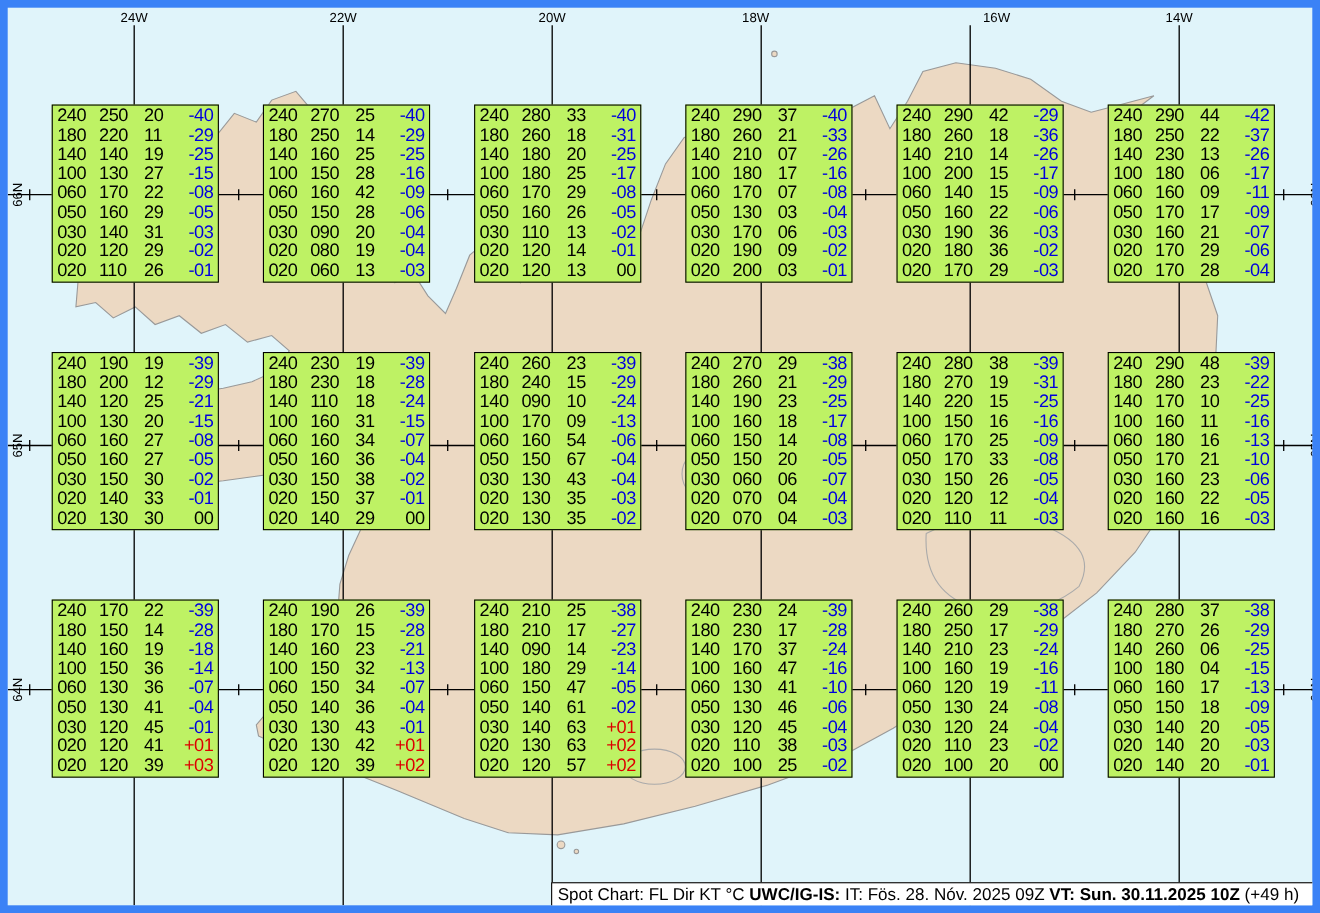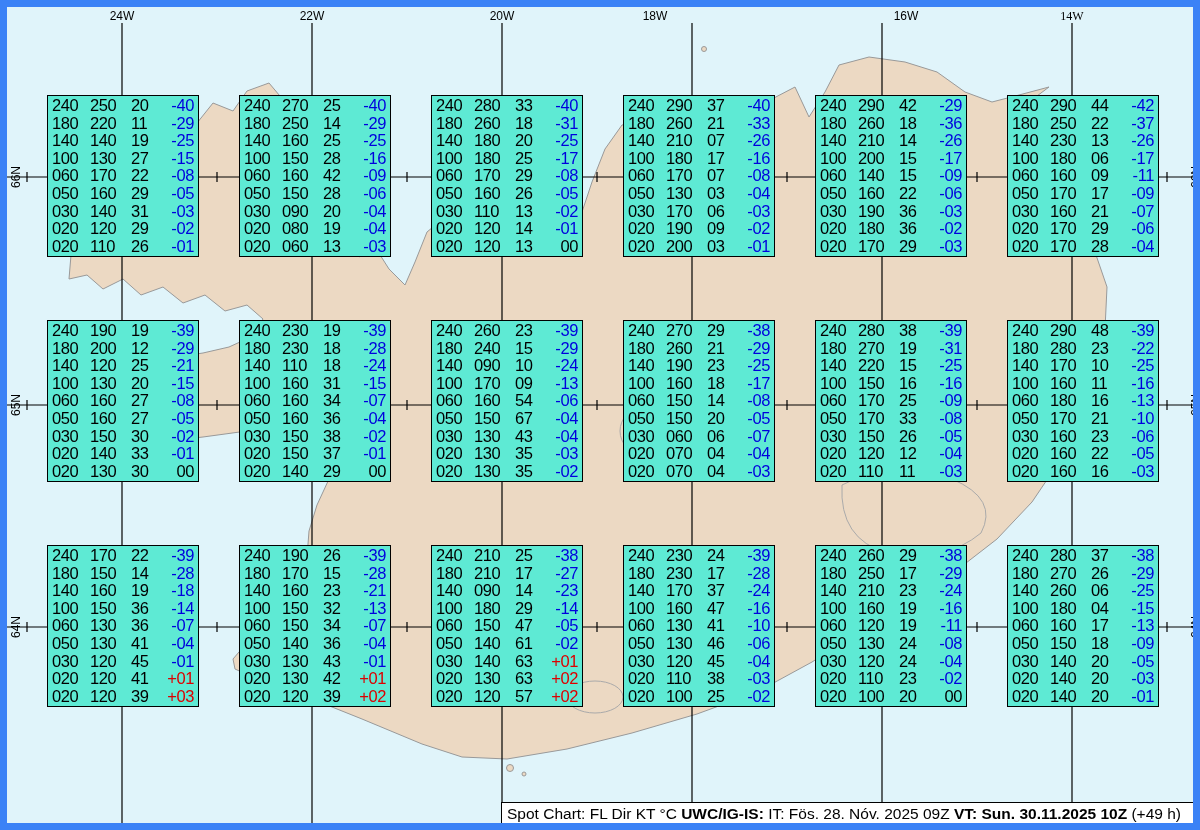--- a/index.html
+++ b/index.html
@@ -4,21 +4,21 @@
 <style>
   html,body{margin:0;padding:0;background:#fff;}
   #stage{
     position:relative;width:1200px;height:830px;box-sizing:border-box;
     background:var(--sea,#e0f4fa);border:7px solid #3b82f6;overflow:hidden;
     font-family:"Liberation Sans",sans-serif;color:#000;
   }
   #map-svg{position:absolute;left:0;top:0;}
   .box{
     position:absolute;width:152px;height:162px;box-sizing:border-box;
-    background:#5eead4;border:1.2px solid #000;padding:1px 4px 1px 4px;
+    background:#bef264;border:1.2px solid #000;padding:1px 4px 1px 4px;
     display:flex;flex-direction:column;justify-content:space-between;
   }
   .box .r{
     display:flex;justify-content:space-between;
     font-size:16.5px;line-height:17.2px;letter-spacing:-0.4px;white-space:nowrap;
   }
   .c-fl{width:33px;text-align:left;}
   .c-dir{width:36px;text-align:left;}
   .c-kt{width:24px;text-align:left;}
   .c-t{width:34px;text-align:right;}
@@ -104,23 +104,23 @@
         <line x1="780" y1="615" x2="780" y2="625" stroke="#000000" stroke-width="1.2"></line>
         <line x1="970" y1="615" x2="970" y2="625" stroke="#000000" stroke-width="1.2"></line>
         <line x1="1160" y1="615" x2="1160" y2="625" stroke="#000000" stroke-width="1.2"></line>
       </g>
   </svg>
 
   <div id="labels-layer">
       <span class="lon-label" style="left: 115px;">24W</span>
       <span class="lon-label" style="left: 305px;">22W</span>
       <span class="lon-label" style="left: 495px;">20W</span>
-      <span class="lon-label" style="left: 648px;">18W</span>
+      <span class="lon-label" style="left: 680px;">18W</span>
       <span class="lon-label" style="left: 875px; margin-left: 24px;">16W</span>
-      <span class="lon-label" style="left: 1065px; font-family: Liberation Serif, serif;">14W</span>
+      <span class="lon-label" style="left: 1065px;">14W</span>
       <span class="lon-label-b" style="left: 105px;">24W</span>
       <span class="lon-label-b" style="left: 295px;">22W</span>
       <span class="lon-label-b" style="left: 485px;">20W</span>
       <span class="lat-label" style="left: 9px; top: 170px;">66N</span>
       <span class="lat-label" style="left: 1189px; top: 170px;">66N</span>
       <span class="lat-label" style="left: 9px; top: 398px;">65N</span>
       <span class="lat-label" style="left: 1189px; top: 398px;">65N</span>
       <span class="lat-label" style="left: 9px; top: 620px;">64N</span>
       <span class="lat-label" style="left: 1189px; top: 620px;">64N</span>
     </div>

